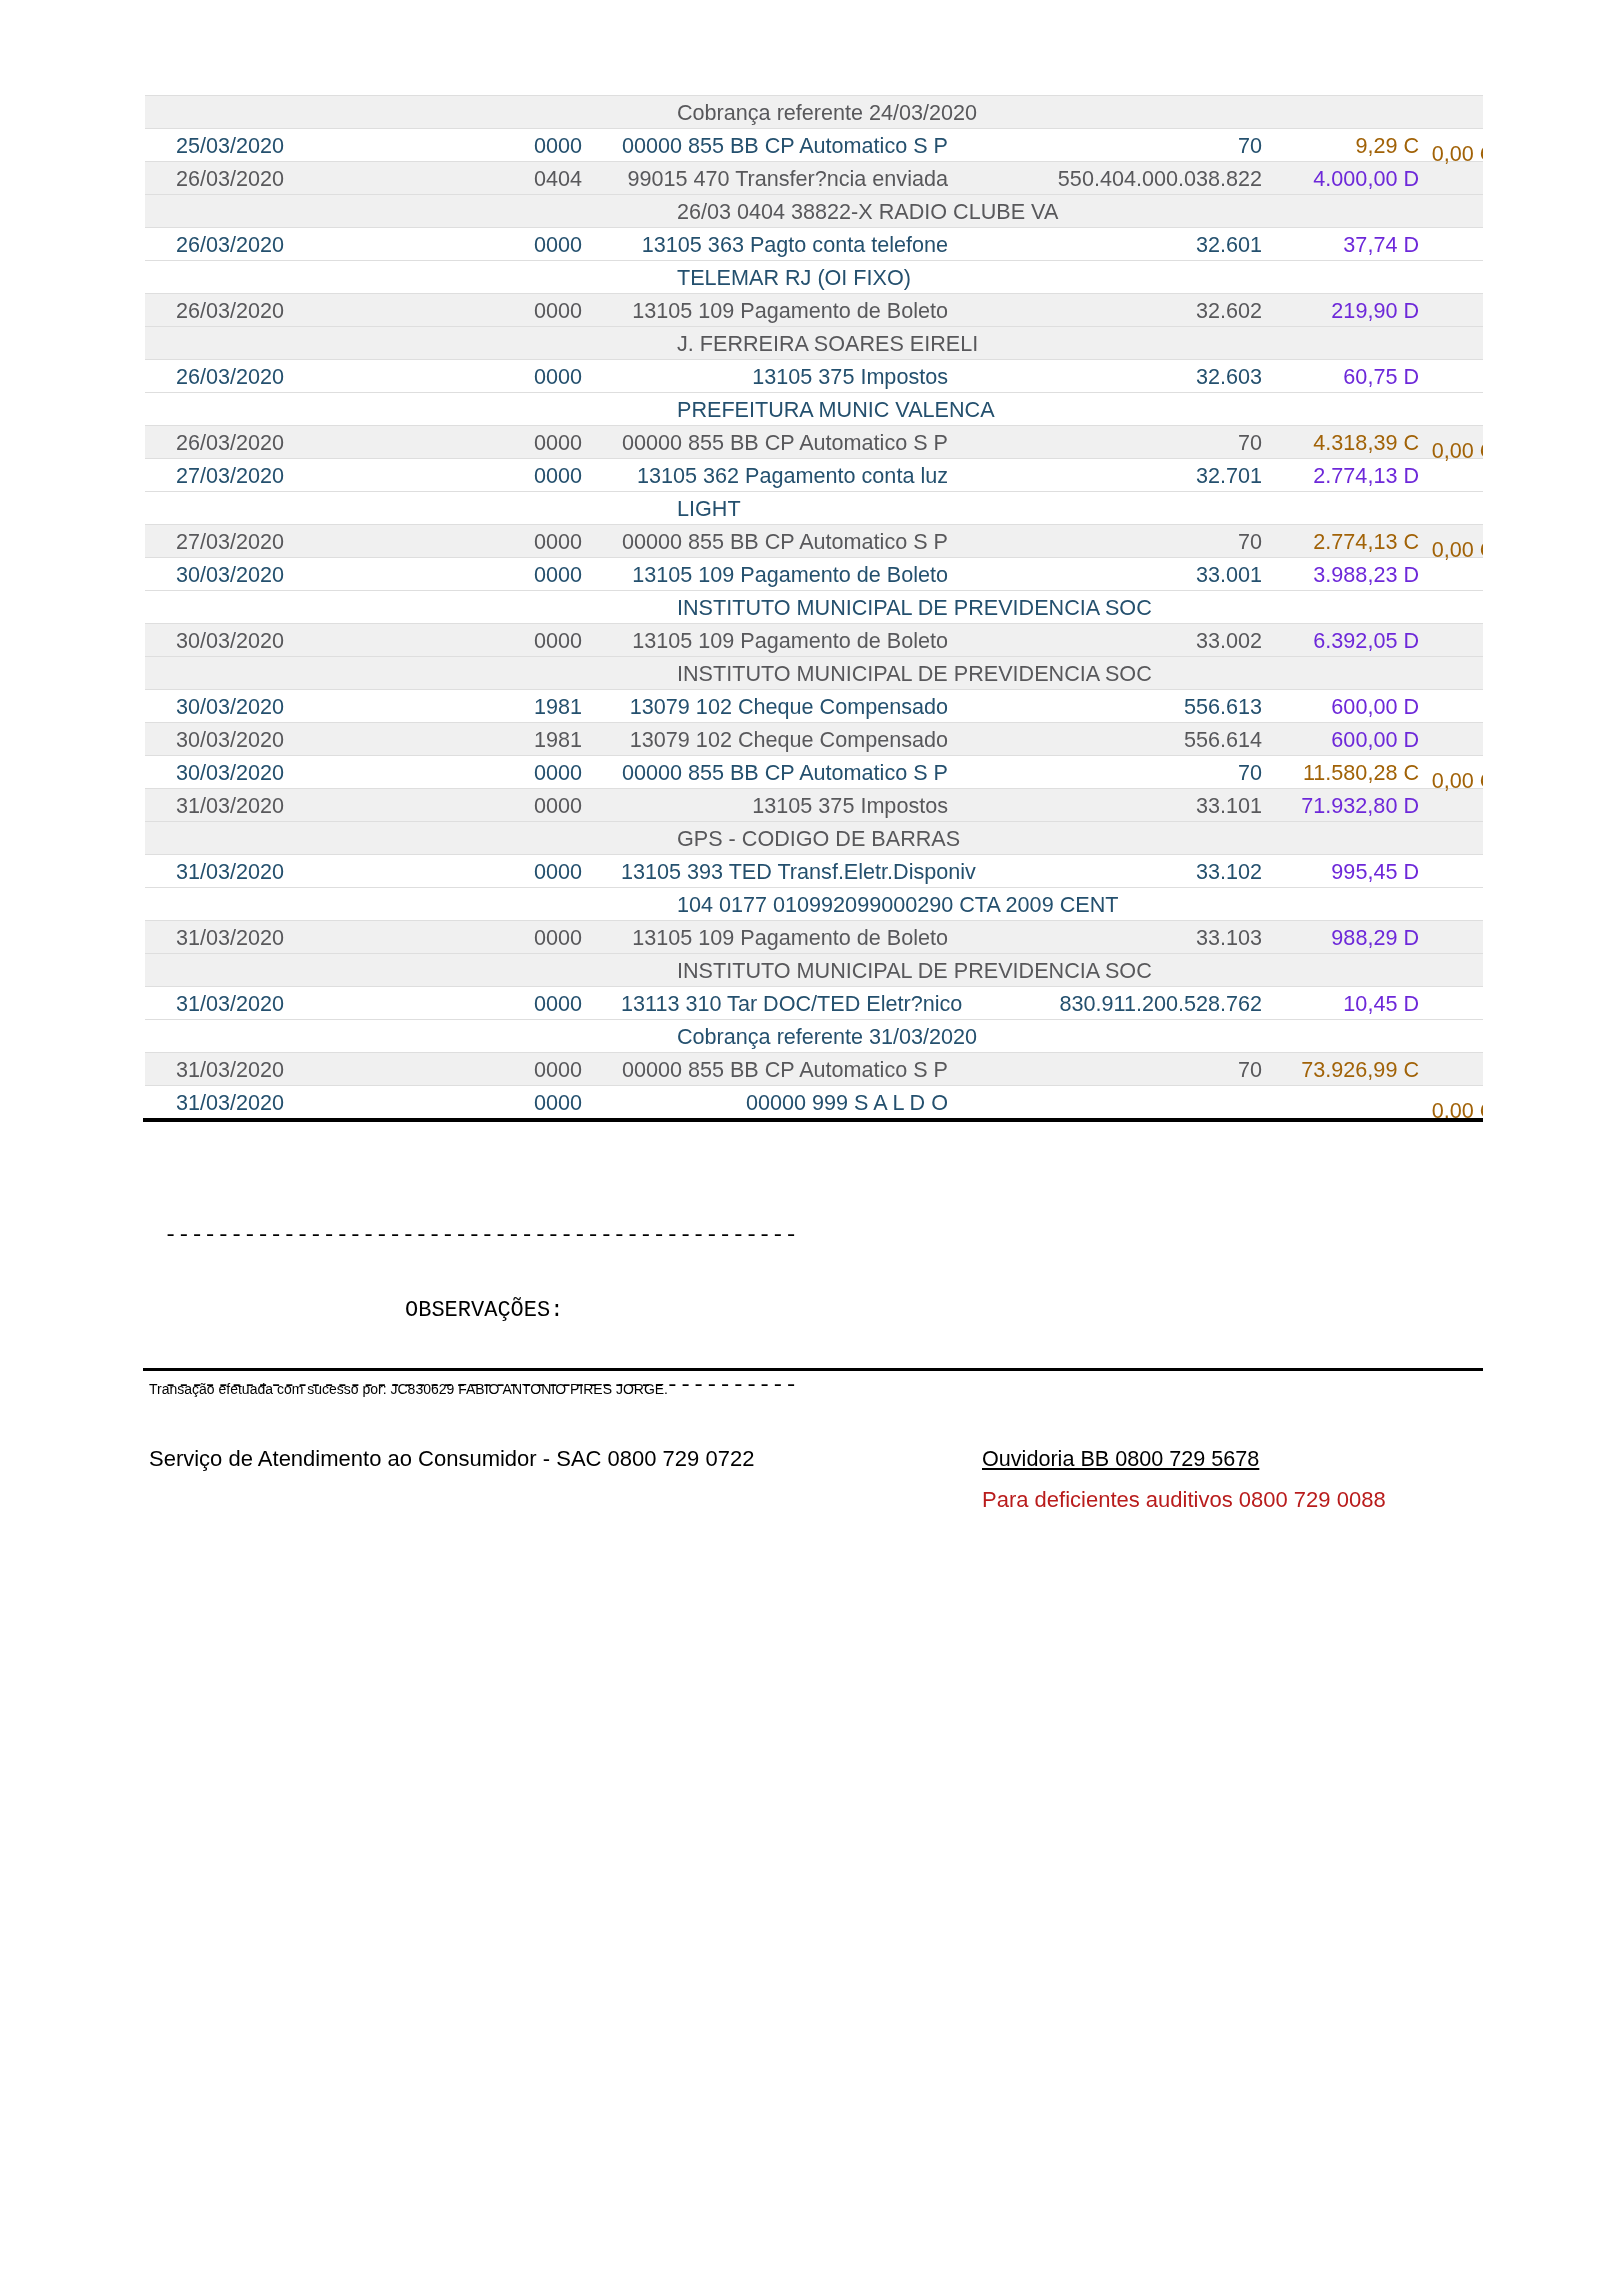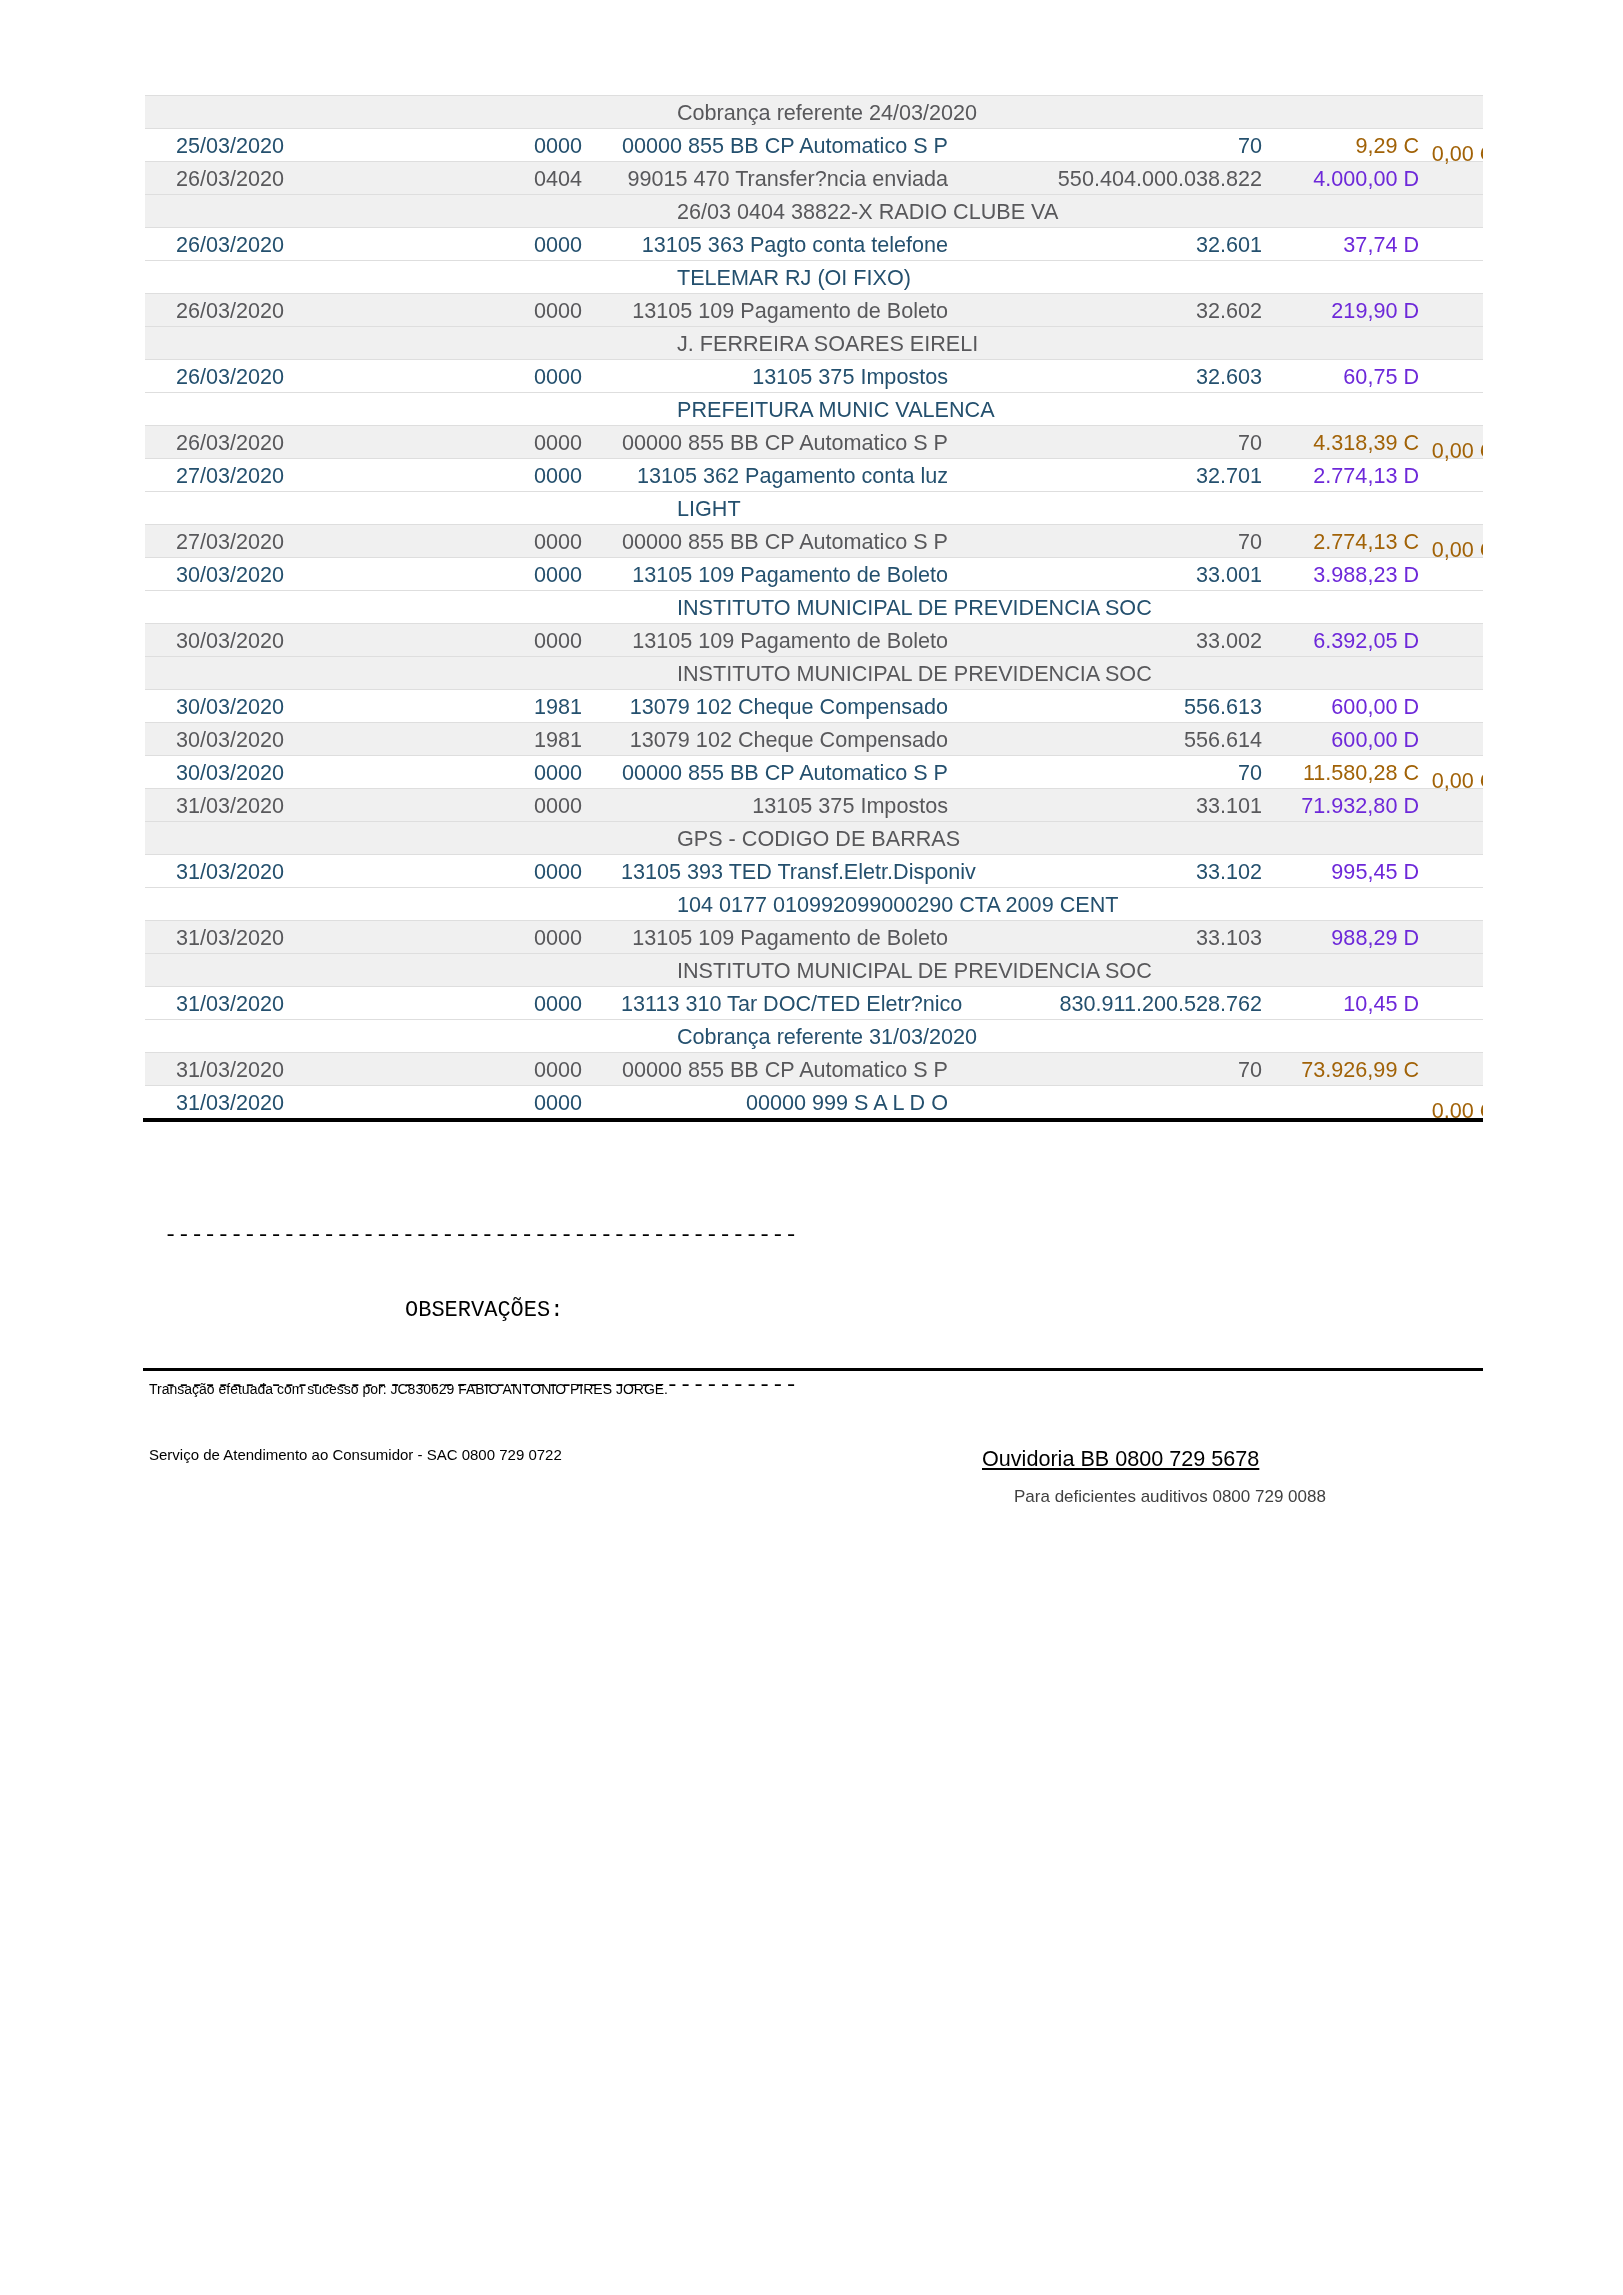--- a/index.html
+++ b/index.html
@@ -54,29 +54,29 @@
     white-space:pre;
   }
   .obs .obs-label{padding-left:241px;}
   
   .footer-note{
     position:absolute;left:149px;top:1381px;
     font-size:14px;color:#000000;
   }
   .footer-sac{
     position:absolute;left:149px;top:1446px;
-    font-size:15px;color:#000000;
+    font-size:22px;color:#000000;
   }
   .footer-ouvidoria{
     position:absolute;left:982px;top:1446px;
     font-size:21.6px;color:#000000;text-decoration:underline;
   }
   .footer-deaf{
     position:absolute;left:982px;top:1487px;
-    font-size:17px;color:#404040;margin-left:32px;
+    font-size:22px;color:#b91c1c;
   }
 </style>
 </head>
 <body>
 
 <div class="page">
 
   <div class="table">
       <div class="row gray">
         <div class="c-note">Cobrança referente 24/03/2020</div>

